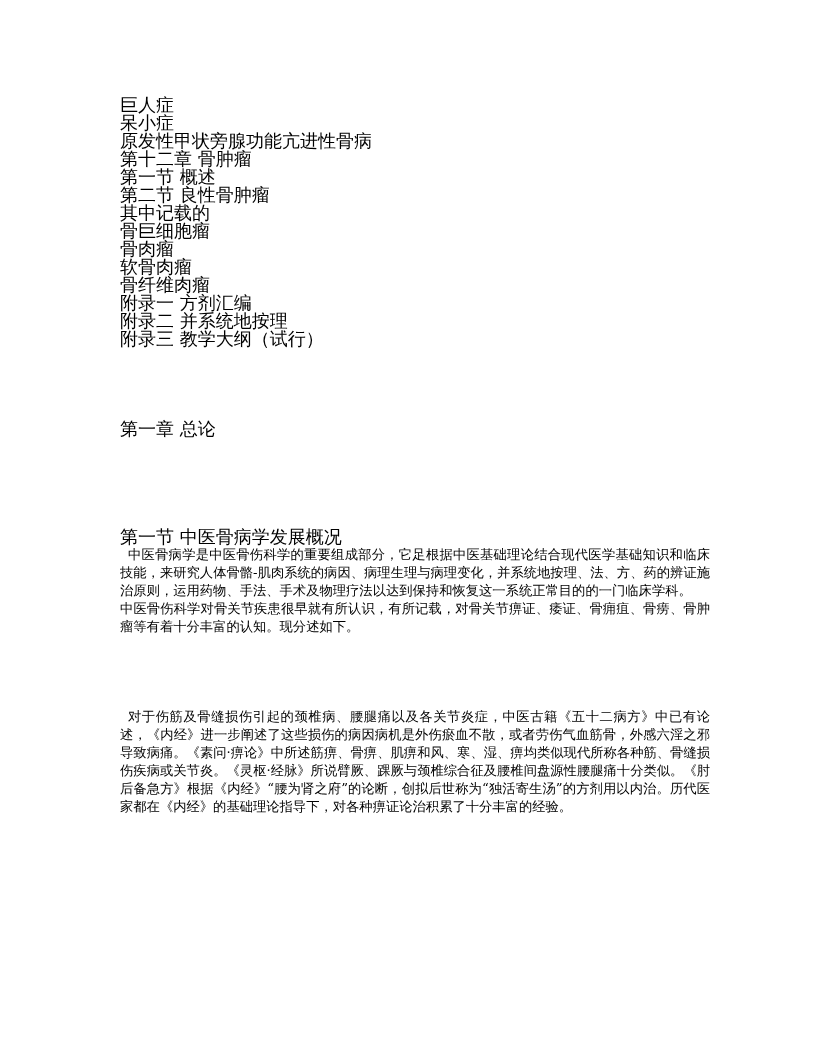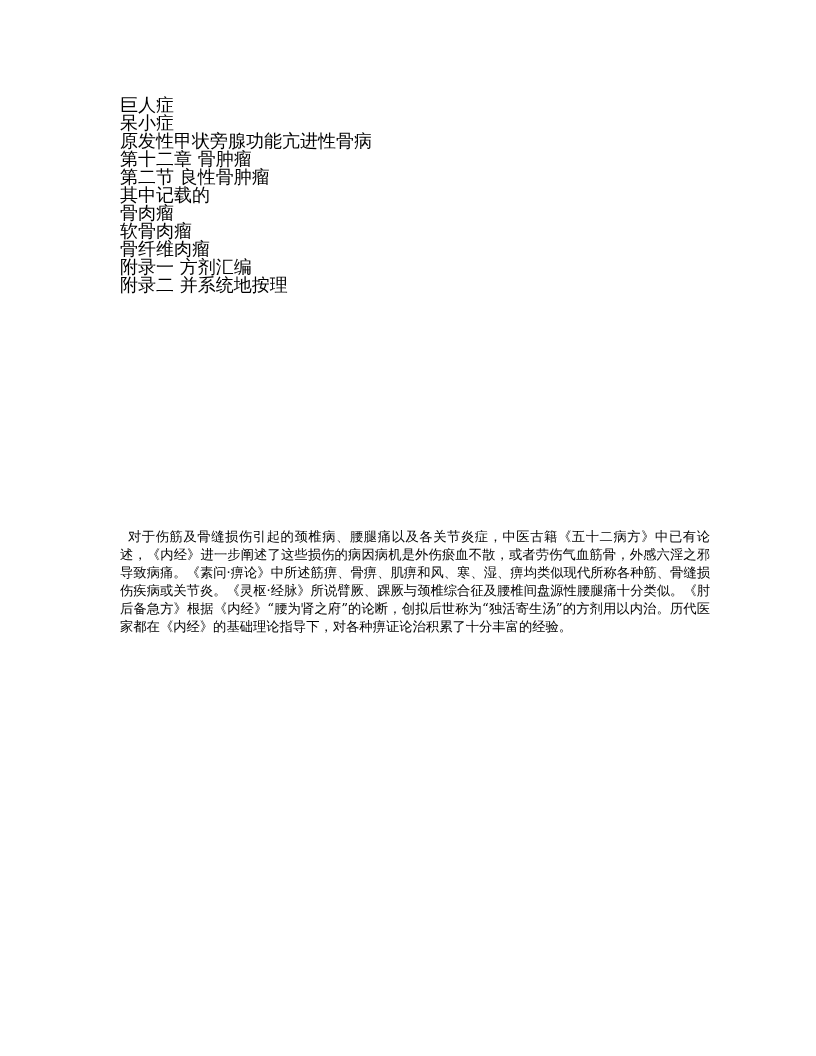--- a/index.html
+++ b/index.html
@@ -15,33 +15,42 @@
 </style>
 </head>
 <body>
 
 <div class="page">
   <div>
     <div class="line">巨人症</div>
     <div class="line">呆小症</div>
     <div class="line">原发性甲状旁腺功能亢进性骨病</div>
     <div class="line">第十二章  骨肿瘤</div>
+    <div class="line">第一节  概述</div>
     <div class="line">第二节  良性骨肿瘤</div>
     <div class="line">其中记载的</div>
+    <div class="line">骨巨细胞瘤</div>
     <div class="line">骨肉瘤</div>
     <div class="line">软骨肉瘤</div>
     <div class="line">骨纤维肉瘤</div>
     <div class="line">附录一  方剂汇编</div>
     <div class="line">附录二  并系统地按理</div>
+    <div class="line">附录三  教学大纲（试行）</div>
   </div>
 
   <div class="gap-chapter"></div>
 
+  <div class="line">第一章  总论</div>
 
   <div class="gap-section"></div>
 
+  <div>
+    <div class="line">第一节  中医骨病学发展概况</div>
+    <div class="para indent">中医骨病学是中医骨伤科学的重要组成部分，它足根据中医基础理论结合现代医学基础知识和临床技能，来研究人体骨骼-肌肉系统的病因、病理生理与病理变化，并系统地按理、法、方、药的辨证施治原则，运用药物、手法、手术及物理疗法以达到保持和恢复这一系统正常目的的一门临床学科。</div>
+    <div class="para">中医骨伤科学对骨关节疾患很早就有所认识，有所记载，对骨关节痹证、痿证、骨痈疽、骨痨、骨肿瘤等有着十分丰富的认知。现分述如下。</div>
+  </div>
 
   <div class="gap-sub"></div>
 
   <div>
     <div class="para indent">对于伤筋及骨缝损伤引起的颈椎病、腰腿痛以及各关节炎症，中医古籍《五十二病方》中已有论述，《内经》进一步阐述了这些损伤的病因病机是外伤瘀血不散，或者劳伤气血筋骨，外感六淫之邪导致病痛。《素问·痹论》中所述筋痹、骨痹、肌痹和风、寒、湿、痹均类似现代所称各种筋、骨缝损伤疾病或关节炎。《灵枢·经脉》所说臂厥、踝厥与颈椎综合征及腰椎间盘源性腰腿痛十分类似。《肘后备急方》根据《内经》“腰为肾之府”的论断，创拟后世称为“独活寄生汤”的方剂用以内治。历代医家都在《内经》的基础理论指导下，对各种痹证论治积累了十分丰富的经验。</div>
   </div>
 </div>
 
 </body></html>

